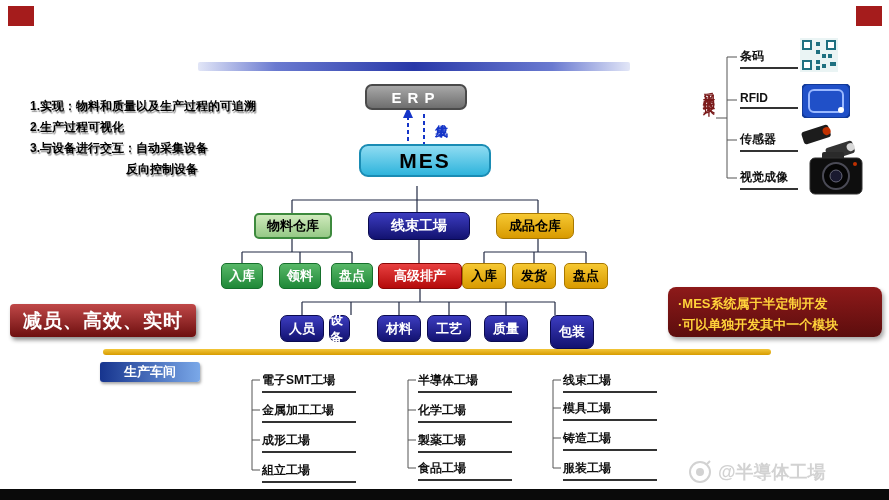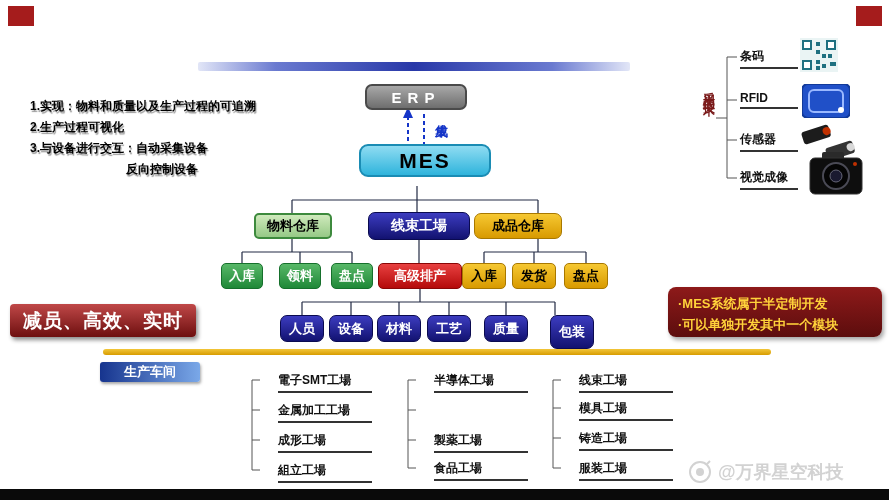--- a/index.html
+++ b/index.html
@@ -21,21 +21,21 @@
   .redbox{background:linear-gradient(#e84040,#b40a0a);border:1px solid #8a0606;border-radius:5px;color:#fff;font-size:13px;}
   .vert{writing-mode:vertical-rl;text-orientation:upright;}
   .integration{color:#1535c8;font-size:13px;font-weight:bold;z-index:2;}
   .benefit{background:linear-gradient(#c04848,#6d0f0f);color:#fff;font-size:19px;border-radius:4px;
            box-shadow:2px 3px 4px rgba(0,0,0,.45);letter-spacing:1px;}
   .notebox{background:linear-gradient(#8e1a1a,#5c0d0d);border-radius:8px;color:#ffd23a;font-size:13px;
            font-weight:bold;padding:7px 10px;line-height:1.6;z-index:2;box-shadow:2px 3px 4px rgba(0,0,0,.35);white-space:nowrap;}
   .yellowbar{background:linear-gradient(#f2c63a,#d79c00);border-radius:3px;z-index:2;}
   .applabel{background:linear-gradient(90deg,#16348e,#7aa8e8);color:#fff;font-size:13px;border-radius:3px;
             box-shadow:1px 2px 3px rgba(0,0,0,.35);}
-  .factory{font-size:12px;font-weight:bold;color:#111;border-bottom:2px solid #333;padding-bottom:2px;width:94px;z-index:2;white-space:nowrap;margin-left:16px;}
+  .factory{font-size:12px;font-weight:bold;color:#111;border-bottom:2px solid #333;padding-bottom:2px;width:94px;z-index:2;white-space:nowrap;}
   .techitem{font-size:12px;font-weight:bold;color:#111;border-bottom:2px solid #333;padding-bottom:2px;width:58px;z-index:2;white-space:nowrap;}
   .techtitle{color:#7a1a1a;font-size:12px;font-weight:bold;letter-spacing:3px;z-index:2;}
   .watermark{display:flex;align-items:center;gap:6px;color:#d2d2d2;font-size:18px;font-weight:bold;z-index:3;}
   .footer{background:#0a0a0a;z-index:4;}
   svg.overlay{position:absolute;left:0;top:0;z-index:1;}
   .img{z-index:2;}
 </style>
 </head>
 <body>
 
@@ -74,34 +74,34 @@
     <div>3.与设备进行交互：自动采集设备</div>
     <div style="margin-left:96px;">反向控制设备</div>
   </div>
 
   <div class="abs box erp" style="left:365px;top:84px;width:102px;height:26px;">ERP</div>
   <div class="abs vert integration" style="left:432px;top:114px;height:40px;">集成</div>
   <div class="abs box mes" style="left:359px;top:144px;width:132px;height:33px;">MES</div>
 
   <div class="abs box lightgreen" style="left:254px;top:213px;width:78px;height:26px;">物料仓库</div>
   <div class="abs box navy" style="left:368px;top:212px;width:102px;height:28px;">线束工場</div>
-  <div class="abs box gold" style="left:474px;top:213px;width:88px;height:26px;">成品仓库</div>
+  <div class="abs box gold" style="left:496px;top:213px;width:78px;height:26px;">成品仓库</div>
 
   <div class="abs box green" style="left:221px;top:263px;width:42px;height:26px;">入库</div>
   <div class="abs box green" style="left:279px;top:263px;width:42px;height:26px;">领料</div>
   <div class="abs box green" style="left:331px;top:263px;width:42px;height:26px;">盘点</div>
 
   <div class="abs box redbox" style="left:378px;top:263px;width:84px;height:26px;">高级排产</div>
 
   <div class="abs box gold" style="left:462px;top:263px;width:44px;height:26px;border-radius:5px;">入库</div>
   <div class="abs box gold" style="left:512px;top:263px;width:44px;height:26px;border-radius:5px;">发货</div>
   <div class="abs box gold" style="left:564px;top:263px;width:44px;height:26px;border-radius:5px;">盘点</div>
 
   <div class="abs box navy-sm" style="left:280px;top:315px;width:44px;height:27px;">人员</div>
-  <div class="abs box navy-sm" style="left:329px;top:315px;width:44px;height:27px;border-radius:7px;">设备</div>
+  <div class="abs box navy-sm" style="left:329px;top:315px;width:21px;height:27px;border-radius:7px;">设备</div>
   <div class="abs box navy-sm" style="left:377px;top:315px;width:44px;height:27px;">材料</div>
   <div class="abs box navy-sm" style="left:427px;top:315px;width:44px;height:27px;">工艺</div>
   <div class="abs box navy-sm" style="left:484px;top:315px;width:44px;height:27px;">质量</div>
   <div class="abs box navy-sm" style="left:533px;top:315px;width:44px;height:34px;margin-left:17px;">包装</div>
 
   <div class="abs box benefit" style="left:10px;top:304px;width:186px;height:33px;">减员、高效、实时</div>
 
   <div class="abs notebox" style="left:668px;top:287px;width:214px;height:50px;">
     <div>·MES系统属于半定制开发</div>
     <div>·可以单独开发其中一个模块</div>
@@ -109,20 +109,21 @@
 
   <div class="abs yellowbar" style="left:103px;top:349px;width:668px;height:6px;"></div>
   <div class="abs box applabel" style="left:100px;top:362px;width:100px;height:20px;">生产车间</div>
 
   <div class="abs factory" style="left:262px;top:372px;">電子SMT工場</div>
   <div class="abs factory" style="left:262px;top:402px;">金属加工工場</div>
   <div class="abs factory" style="left:262px;top:432px;">成形工場</div>
   <div class="abs factory" style="left:262px;top:462px;">組立工場</div>
 
   <div class="abs factory" style="left:418px;top:372px;">半導体工場</div>
+  <div class="abs factory" style="left:418px;top:402px;">化学工場</div>
   <div class="abs factory" style="left:418px;top:432px;">製薬工場</div>
   <div class="abs factory" style="left:418px;top:460px;">食品工場</div>
 
   <div class="abs factory" style="left:563px;top:372px;">线束工場</div>
   <div class="abs factory" style="left:563px;top:400px;">模具工場</div>
   <div class="abs factory" style="left:563px;top:430px;">铸造工場</div>
   <div class="abs factory" style="left:563px;top:460px;">服装工場</div>
 
   <div class="abs vert techtitle" style="left:700px;top:82px;height:84px;">采用的技术</div>
   <div class="abs techitem" style="left:740px;top:48px;">条码</div>
@@ -174,18 +175,18 @@
     <circle cx="30" cy="28" r="6" fill="#1a1a30" stroke="#667" stroke-width="1"></circle>
     <circle cx="49" cy="16" r="2" fill="#c03000"></circle>
   </svg>
 
   <div class="abs watermark" style="left:688px;top:460px;">
     <svg width="24" height="24" viewBox="0 0 24 24">
       <circle cx="12" cy="12" r="10" fill="none" stroke="#d2d2d2" stroke-width="2"></circle>
       <circle cx="12" cy="12" r="4" fill="#d2d2d2"></circle>
       <path d="M19 4 L22 1" stroke="#d2d2d2" stroke-width="2"></path>
     </svg>
-    <span>@万界星空科技</span>
+    <span>@半導体工場</span>
   </div>
 
   <div class="abs footer" style="left:0;top:489px;width:889px;height:11px;"></div>
 
 </div>
 
 </body></html>

